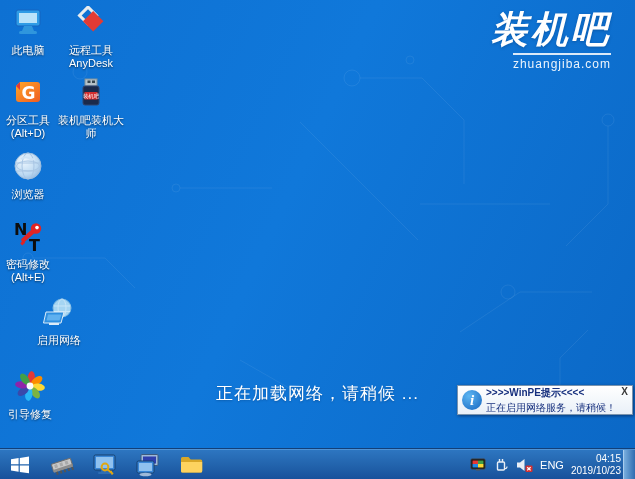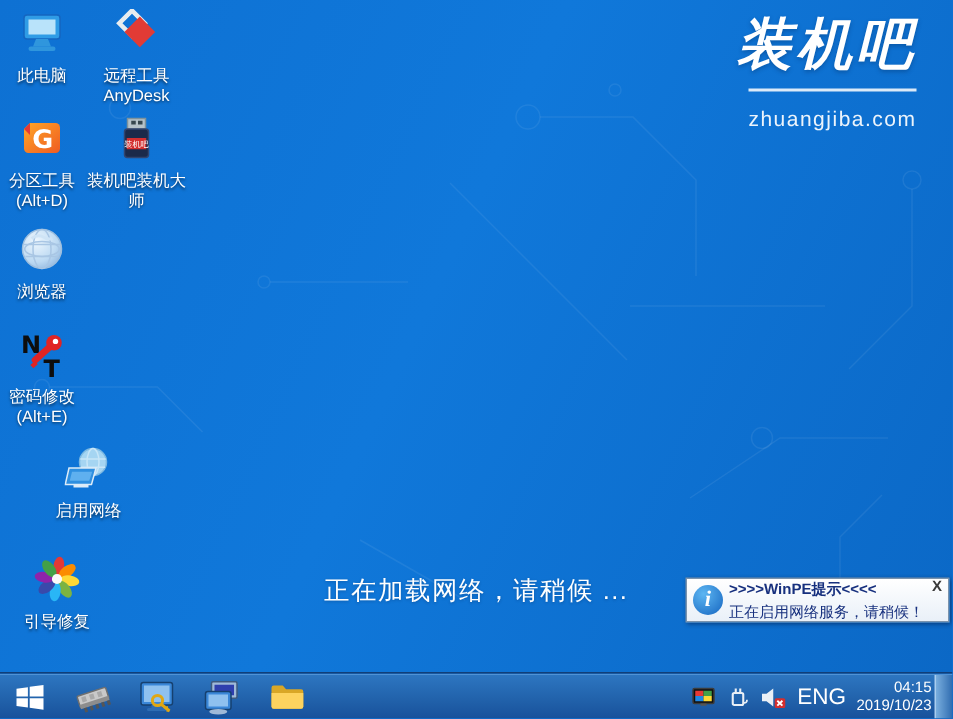--- a/index.html
+++ b/index.html
@@ -15,22 +15,22 @@
     overflow:hidden;
   }
   .pattern { position:absolute; left:0; top:0; z-index:0; }
   
   .brand { position:absolute; top:8px; right:24px; z-index:2; text-align:right; }
   .brand-title {
     font-size:37px; font-weight:bold; color:#ffffff; letter-spacing:3px;
     font-style:italic; text-shadow:0 1px 3px rgba(0,40,90,.35); line-height:44px;
   }
   .brand-sub {
-    font-size:14px; color:rgba(255,255,255,.92); letter-spacing:1px; margin-top:7px;
-    border-top:2px solid rgba(255,255,255,.85); display:inline-block; padding-top:10px;
+    font-size:12px; color:rgba(255,255,255,.92); letter-spacing:1px; margin-top:1px;
+    border-top:2px solid rgba(255,255,255,.85); display:inline-block; padding-top:2px;
   }
   
   .dicon { position:absolute; width:56px; text-align:center; z-index:2; cursor:default; }
   .dicon .ic { width:32px; height:32px; margin:0 auto 2px auto; }
   .dicon .lbl {
     font-size:11px; line-height:13px; color:#ffffff;
     text-shadow:0 1px 2px rgba(0,0,0,.6);
   }
   
   .loading {
@@ -66,21 +66,21 @@
   }
   .tbtn {
     position:absolute; top:1px; width:36px; height:29px;
     display:flex; align-items:center; justify-content:center; cursor:pointer;
   }
   .tray {
     position:absolute; right:14px; top:1px; height:29px;
     display:flex; align-items:center; gap:7px;
   }
   .tray-ic { display:flex; align-items:center; cursor:pointer; }
-  .tray-lang { color:#ffffff; font-size:15px; cursor:pointer; }
+  .tray-lang { color:#ffffff; font-size:11px; cursor:pointer; }
   .tray-clock { text-align:right; color:#ffffff; font-size:10px; line-height:12px; cursor:pointer; }
   .show-desktop {
     position:absolute; right:0; top:1px; width:12px; height:29px;
     background:linear-gradient(90deg,#79aede,#2f6cb0);
     border-left:1px solid #a9cdef; cursor:pointer;
   }
 </style>
 </head>
 <body>
 
@@ -181,21 +181,21 @@
           <ellipse cx="19" cy="12" rx="4" ry="9"></ellipse>
           <path d="M10.5 10 h17 M11 15.5 h16"></path>
         </g>
       <path d="M3 16 L21 16 L18 27 L0.5 27 Z" fill="#2e8fe0" stroke="#dcebf8" stroke-width="1"></path>
       <path d="M5 18.5 L18.5 18.5 L16.5 24.5 L3.5 24.5 Z" fill="#5fb0ef"></path>
       <rect x="6" y="27" width="10" height="2" fill="#dcebf8"></rect>
     </svg>
     <div class="lbl">启用网络</div>
   </div>
 
-  <div class="dicon" style="left:10px;top:370px;">
+  <div class="dicon" style="left:2px;top:370px;">
     <svg class="ic" viewBox="0 0 32 32">
       <g>
         <ellipse cx="16" cy="7.5" rx="3.6" ry="6.5" fill="#e53935" transform="rotate(8 16 16)"></ellipse>
         <ellipse cx="16" cy="7.5" rx="3.6" ry="6.5" fill="#fb8c00" transform="rotate(53 16 16)"></ellipse>
         <ellipse cx="16" cy="7.5" rx="3.6" ry="6.5" fill="#fdd835" transform="rotate(98 16 16)"></ellipse>
         <ellipse cx="16" cy="7.5" rx="3.6" ry="6.5" fill="#7cb342" transform="rotate(143 16 16)"></ellipse>
         <ellipse cx="16" cy="7.5" rx="3.6" ry="6.5" fill="#29b6f6" transform="rotate(188 16 16)"></ellipse>
         <ellipse cx="16" cy="7.5" rx="3.6" ry="6.5" fill="#3949ab" transform="rotate(233 16 16)"></ellipse>
         <ellipse cx="16" cy="7.5" rx="3.6" ry="6.5" fill="#8e24aa" transform="rotate(278 16 16)"></ellipse>
         <ellipse cx="16" cy="7.5" rx="3.6" ry="6.5" fill="#43a047" transform="rotate(323 16 16)"></ellipse>

